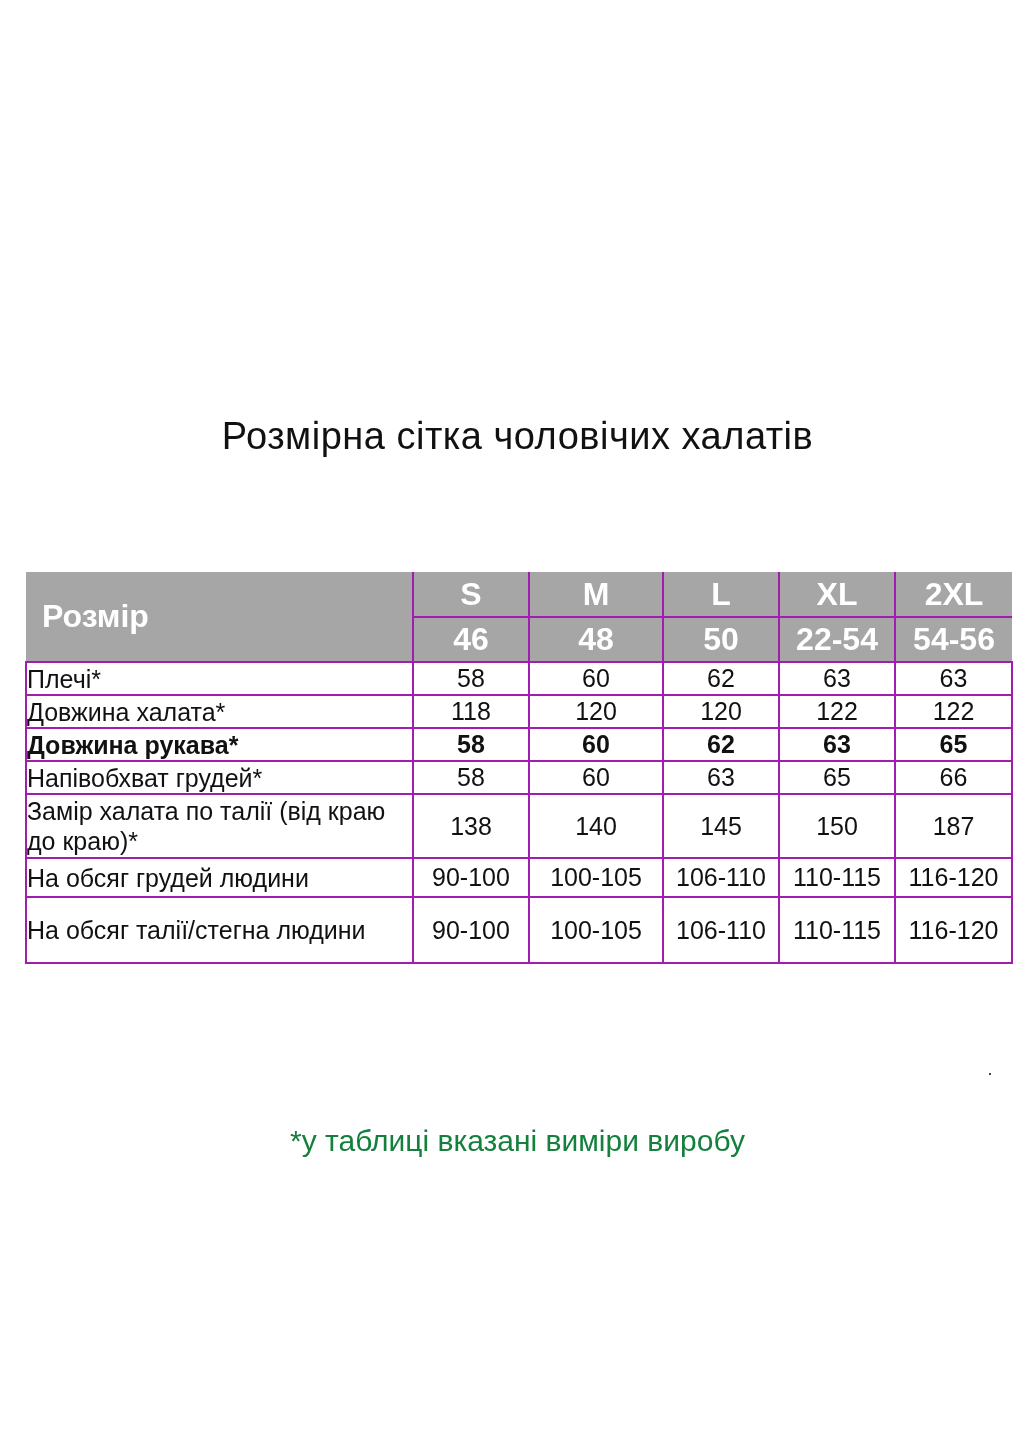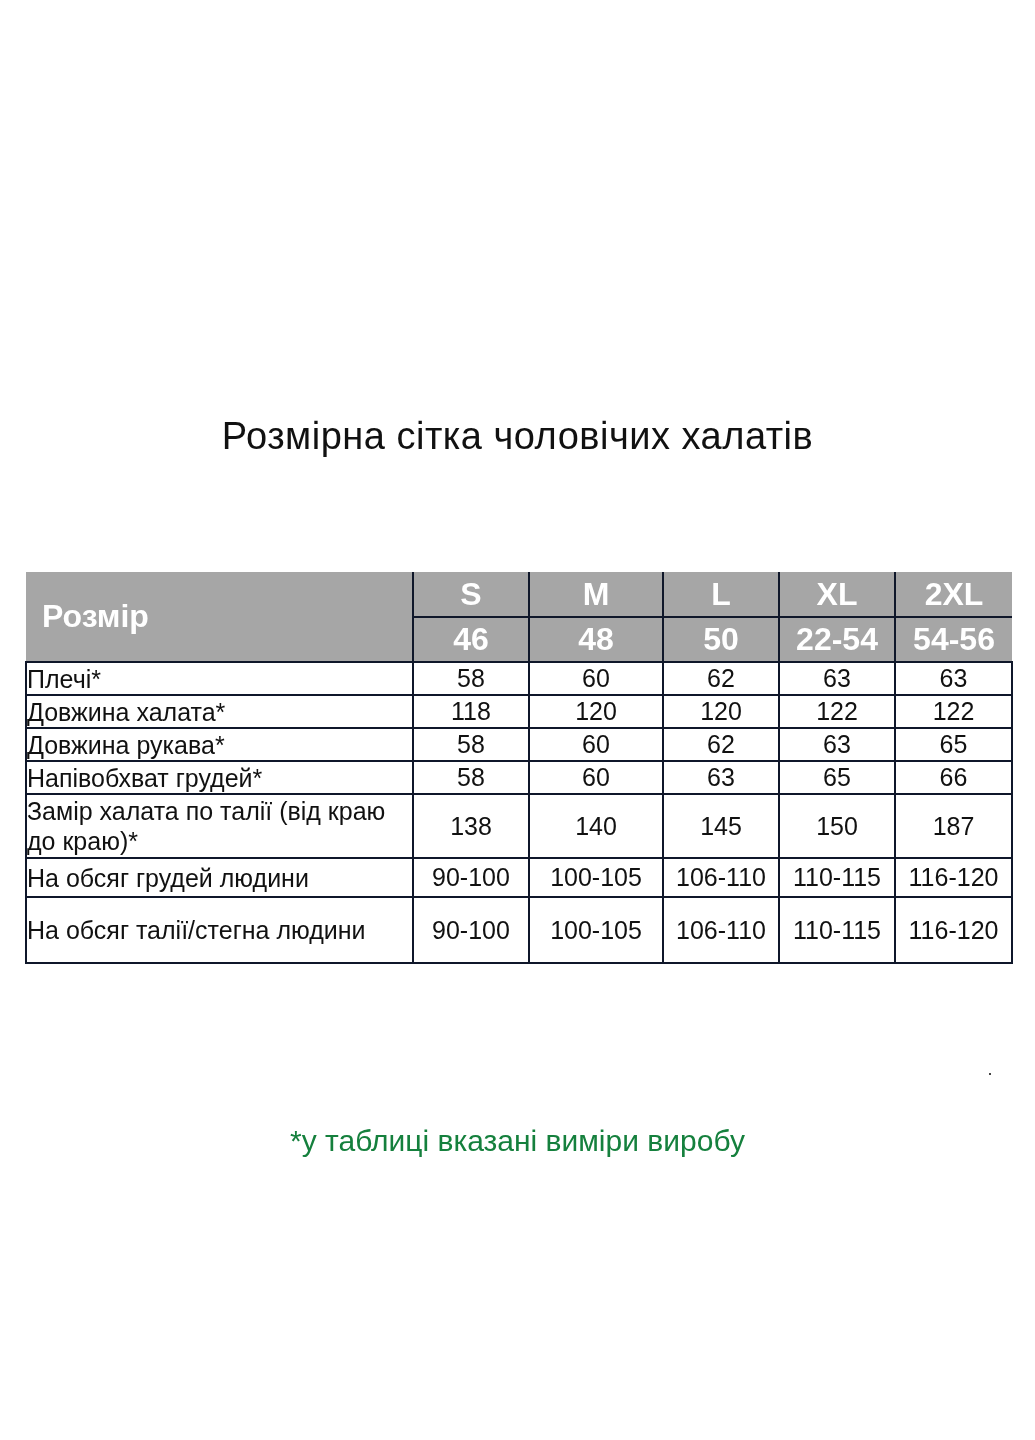--- a/index.html
+++ b/index.html
@@ -36,21 +36,21 @@
       table-layout: fixed;
     }
     table.size-grid col.c0 { width: 387px; }
     table.size-grid col.c1 { width: 116px; }
     table.size-grid col.c2 { width: 134px; }
     table.size-grid col.c3 { width: 116px; }
     table.size-grid col.c4 { width: 116px; }
     table.size-grid col.c5 { width: 117px; }
 
     table.size-grid td, table.size-grid th {
-      border: 2px solid #0f172a;
+      border: 2px solid #a21caf;
       padding: 0;
       vertical-align: middle;
     }
     .hdr {
       background: #a6a6a6;
       color: #ffffff;
       font-weight: bold;
     }
     .hdr.label {
       text-align: left;
@@ -77,21 +77,21 @@
       line-height: 30px;
       padding-left: 8px;
       border-left: none;
     }
     td.val {
       text-align: center;
       font-size: 25px;
     }
     tr.r1 td { height: 31px; }
     tr.r2 td { height: 31px; }
-    tr.r3 td { height: 31px; }
+    tr.r3 td { height: 31px; font-weight: bold; }
     tr.r4 td { height: 31px; }
     tr.r5 td { height: 62px; }
     tr.r6 td { height: 37px; }
     tr.r7 td { height: 64px; }
     td.last { border-right: 2px solid #222222; }
 
     .footnote {
       position: absolute;
       left: 0;
       width: 1035px;

